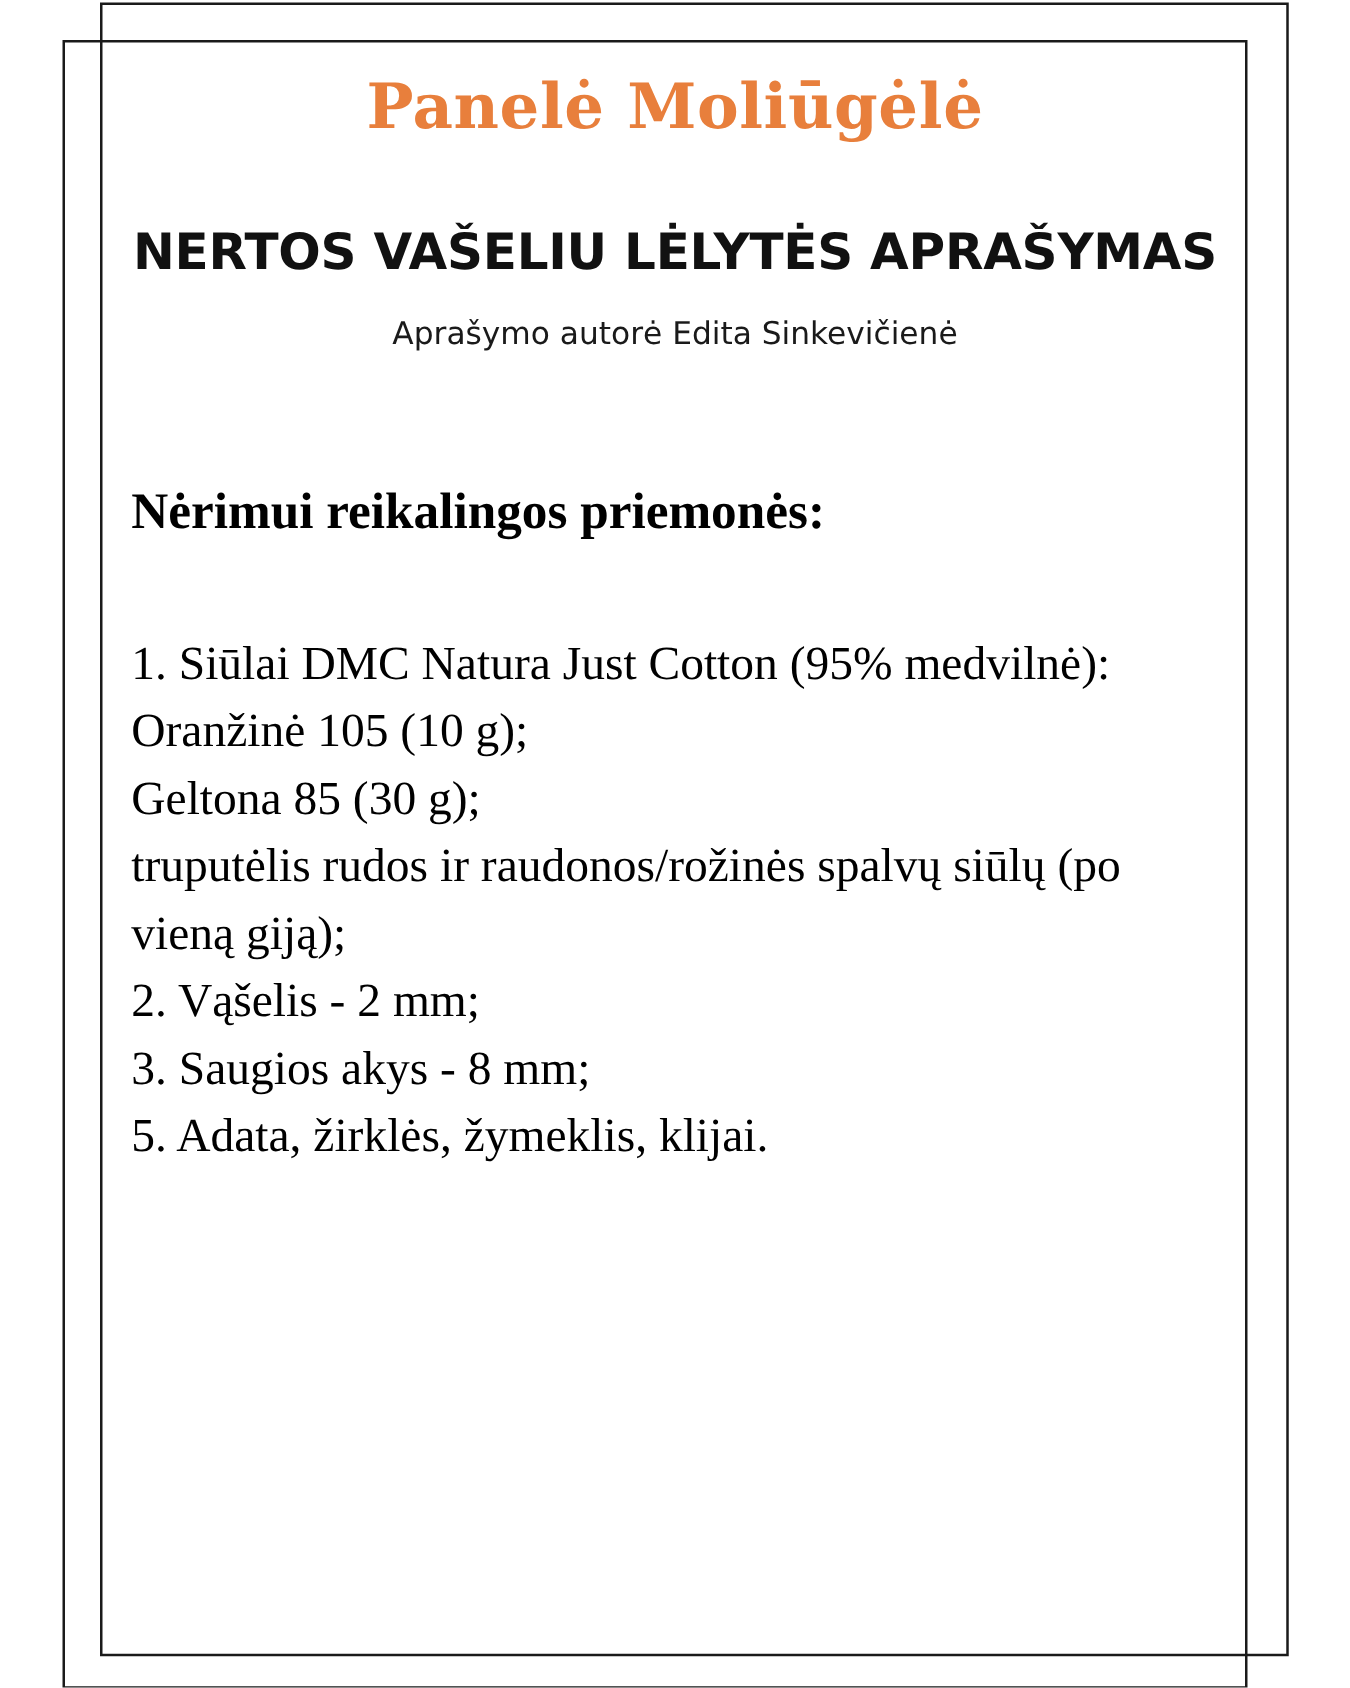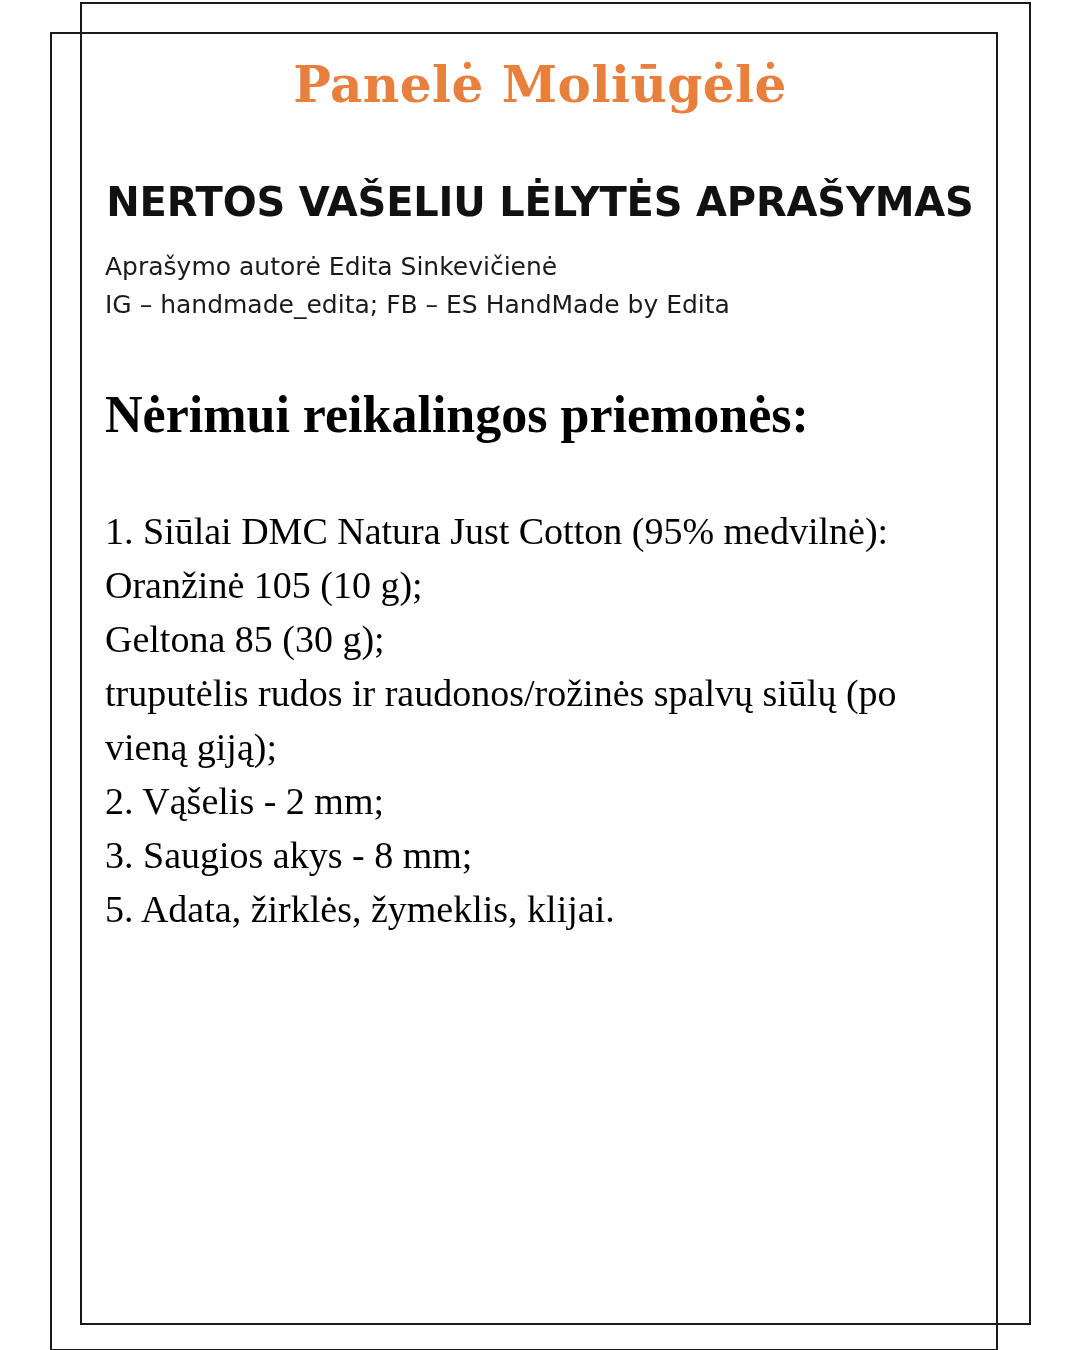--- a/index.html
+++ b/index.html
@@ -71,35 +71,36 @@
     font-size: 40px;
     letter-spacing: -0.2px;
     color: #111111;
   }
 
   .byline {
     position: absolute;
     left: 105px;
     top: 244px;
     width: 870px;
+    text-align: center;
     font-family: "DejaVu Sans", "Liberation Sans", sans-serif;
     font-weight: normal;
     font-size: 25px;
     line-height: 38px;
     color: #1a1a1a;
   }
   .byline div { white-space: nowrap; }
 
   .section-heading {
     position: absolute;
     left: 105px;
     top: 380px;
     font-family: "Liberation Serif", "DejaVu Serif", serif;
     font-weight: bold;
-    font-size: 52px;
+    font-size: 41px;
     line-height: 1.2;
     color: #000000;
   }
 
   .materials-list {
     position: absolute;
     left: 105px;
     top: 500px;
     width: 850px;
     font-family: "Liberation Serif", "DejaVu Serif", serif;
@@ -122,21 +123,20 @@
 
   <div class="frame frame-outer"></div>
   <div class="frame frame-inner"></div>
 
   <div class="doc-title">Panelė Moliūgėlė</div>
 
   <div class="doc-subtitle">NERTOS VAŠELIU LĖLYTĖS APRAŠYMAS</div>
 
   <div class="byline">
     <div>Aprašymo autorė Edita Sinkevičienė</div>
-    <div>IG – handmade_edita; FB – ES HandMade by Edita</div>
   </div>
 
   <div class="section-heading">Nėrimui reikalingos priemonės:</div>
 
   <div class="materials-list">
     <span class="line">1. Siūlai DMC Natura Just Cotton (95% medvilnė):</span>
     <span class="line">Oranžinė 105 (10 g);</span>
     <span class="line">Geltona 85 (30 g);</span>
     <span class="line wrap">truputėlis rudos ir raudonos/rožinės spalvų siūlų (po vieną giją);</span>
     <span class="line">2. Vąšelis - 2 mm;</span>

